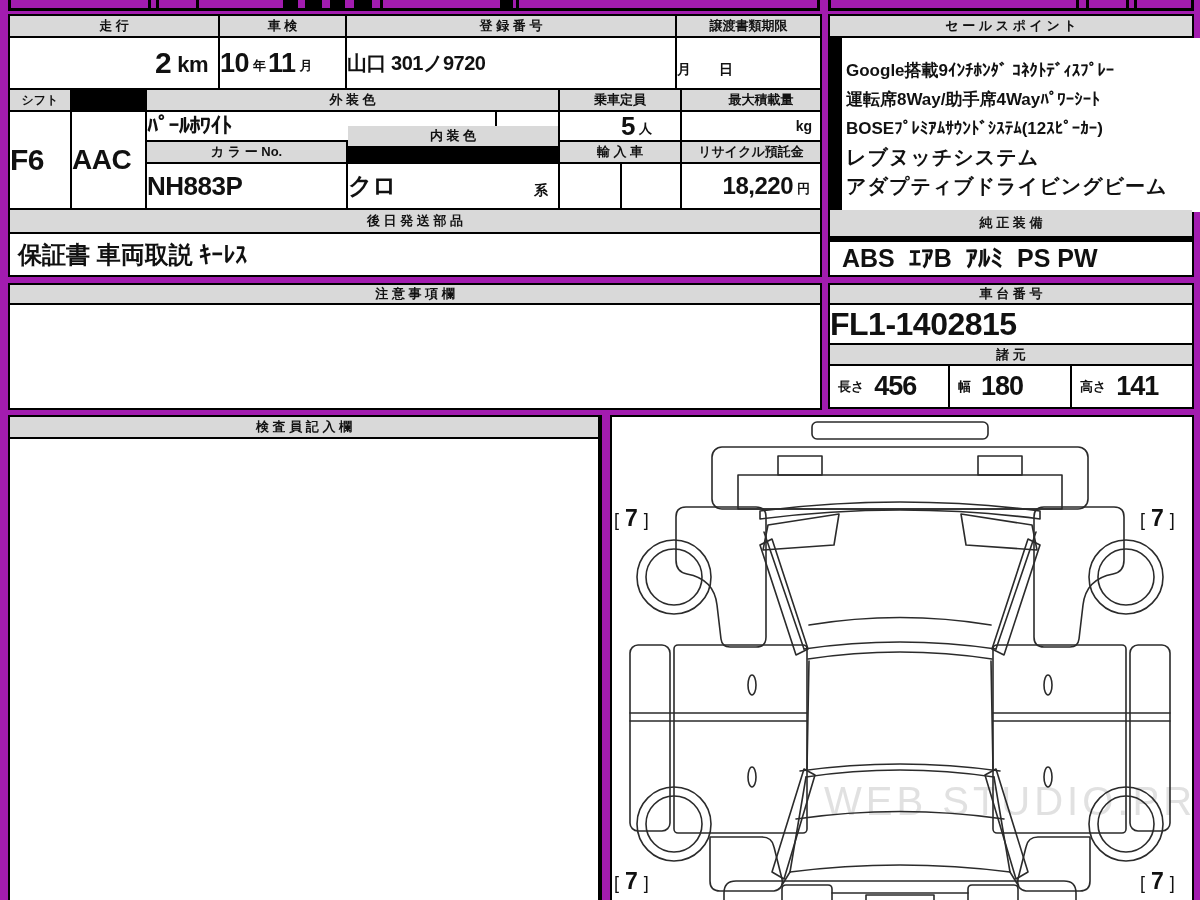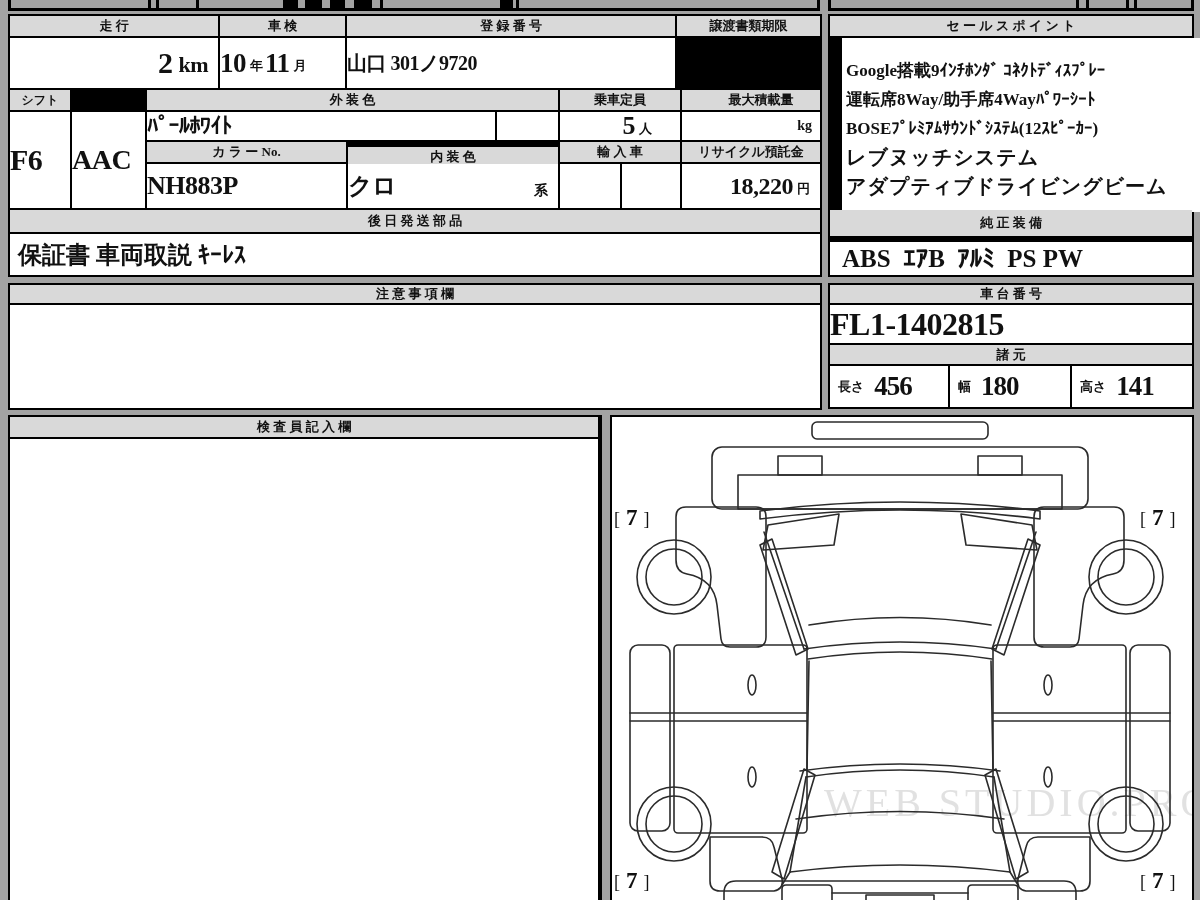--- a/index.html
+++ b/index.html
@@ -1,17 +1,17 @@
 <!DOCTYPE html>
 <html><head>
 <meta charset="utf-8">
 <style>
   html,body{margin:0;padding:0;background:#fff;}
-  #page{position:relative;width:1200px;height:900px;background:#a3a3a3;overflow:hidden;
-        font-family:Liberation Serif, serif;color:#111;}
+  #page{position:relative;width:1200px;height:900px;background:#a21caf;overflow:hidden;
+        font-family:Liberation Sans, sans-serif;color:#111;}
   .grid{position:absolute;background:#000;}
   .c{position:absolute;background:#fff;box-sizing:border-box;overflow:hidden;}
   .h{background:#d9d9d9;display:flex;align-items:center;justify-content:center;
      font-weight:bold;font-size:13px;white-space:pre;}
   .v{display:flex;align-items:center;}
   .center{}
   .right{justify-content:flex-end;}
   .big{font-weight:bold;letter-spacing:-0.5px;}
   .unit{font-size:13px;font-weight:bold;margin:6px 2px 0 4px;}
   .frag{position:absolute;background:#000;}
@@ -68,40 +68,41 @@
       <span class="big" style="font-size:30px;">2</span>
       <span class="big" style="font-size:22px;margin-left:6px;margin-top:4px;">km</span>
     </div>
     <div class="c v center" style="left:212px;top:24px;width:125px;height:50px;">
       <span class="big" style="font-size:27px;">10</span>
       <span class="unit">年</span>
       <span class="big" style="font-size:27px;">11</span>
       <span class="unit">月</span>
     </div>
     <div class="c v center big" style="left:339px;top:24px;width:328px;height:50px;font-size:20px;white-space:pre;">山口 301ノ9720</div>
+    <div class="c v center" style="left:669px;top:24px;width:143px;height:50px;font-size:14px;font-weight:bold;padding-top:14px;white-space:pre;">月　　日</div>
 
     <div class="c h" style="left:2px;top:76px;width:60px;height:20px;font-size:12px;">シフト</div>
     <div class="c h" style="left:64px;top:76px;width:73px;height:20px;font-size:12px;margin-top:31px;">エアコン</div>
     <div class="c h" style="left:139px;top:76px;width:411px;height:20px;">外 装 色</div>
     <div class="c h" style="left:552px;top:76px;width:120px;height:20px;">乗車定員</div>
     <div class="c h" style="left:674px;top:76px;width:138px;height:20px;padding-left:20px;">最大積載量</div>
 
     <div class="c v center big" style="left:2px;top:98px;width:60px;height:96px;font-size:30px;">F6</div>
     <div class="c v center big" style="left:64px;top:98px;width:73px;height:96px;font-size:28px;">AAC</div>
 
     <div class="c v center big" style="left:139px;top:98px;width:348px;height:28px;font-size:22px;">ﾊﾟｰﾙﾎﾜｲﾄ</div>
     <div class="c" style="left:489px;top:98px;width:61px;height:28px;"></div>
     <div class="c v right" style="left:552px;top:98px;width:120px;height:28px;padding-right:26px;">
       <span class="big" style="font-size:26px;">5</span>
       <span class="unit">人</span>
     </div>
     <div class="c v right" style="left:674px;top:98px;width:138px;height:28px;padding-right:8px;font-size:14px;font-weight:bold;">kg</div>
 
     <div class="c h" style="left:139px;top:128px;width:199px;height:20px;">カ ラ ー No.</div>
-    <div class="c h" style="left:340px;top:133px;width:210px;height:20px;">内 装 色</div>
+    <div class="c h" style="left:340px;top:112px;width:210px;height:20px;">内 装 色</div>
     <div class="c h" style="left:552px;top:128px;width:120px;height:20px;">輸 入 車</div>
     <div class="c h" style="left:674px;top:128px;width:138px;height:20px;">リサイクル預託金</div>
 
     <div class="c v center big" style="left:139px;top:150px;width:199px;height:44px;font-size:26px;">NH883P</div>
     <div class="c v center" style="left:340px;top:150px;width:210px;height:44px;position:absolute;">
       <span class="big" style="font-size:24px;">クロ</span>
       <span style="position:absolute;right:10px;bottom:8px;font-size:14px;font-weight:bold;">系</span>
     </div>
     <div class="c" style="left:552px;top:150px;width:60px;height:44px;"></div>
     <div class="c" style="left:614px;top:150px;width:58px;height:44px;"></div>

